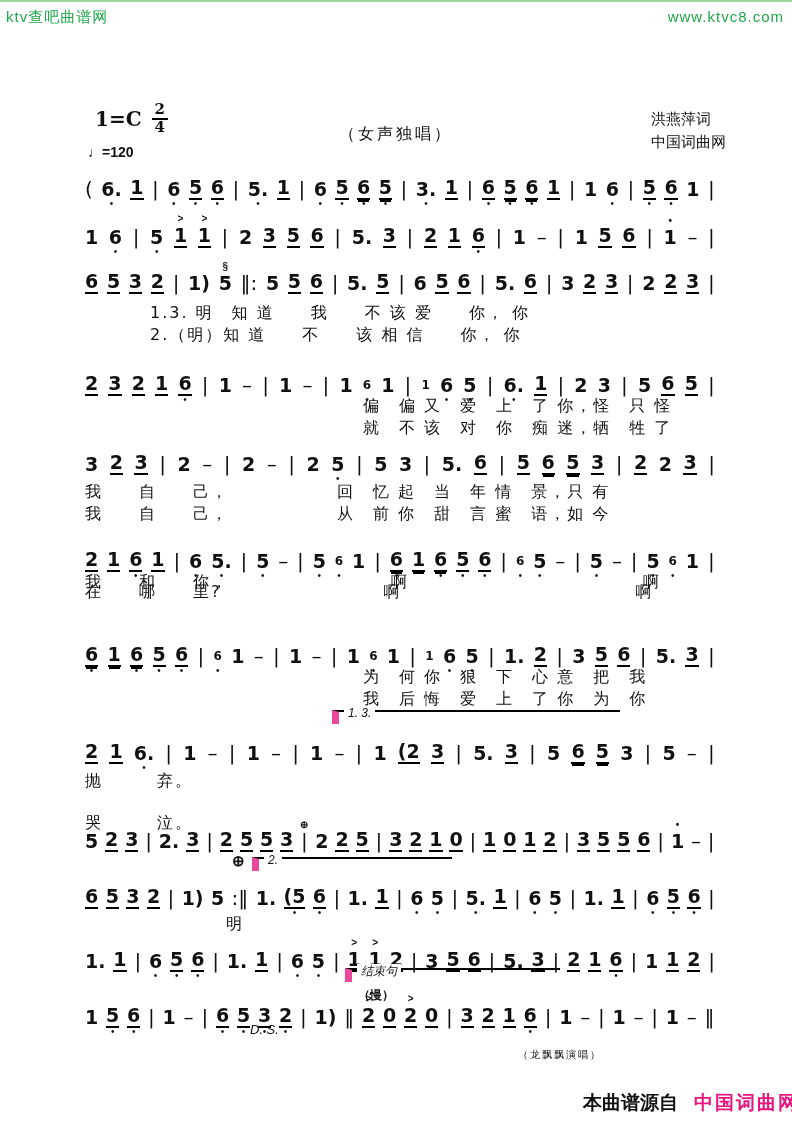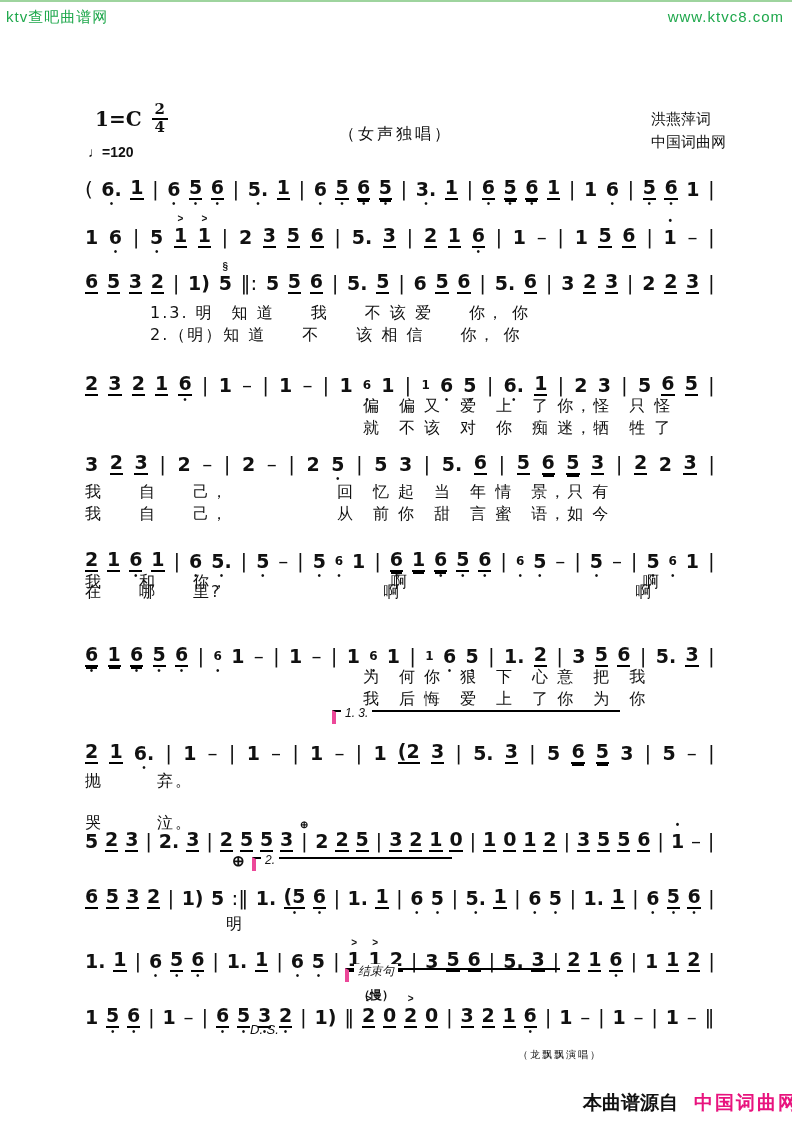--- a/index.html
+++ b/index.html
@@ -21,21 +21,21 @@
   .sys{position:absolute;left:85px;width:630px;display:flex;justify-content:space-between;align-items:flex-end}
   .tk{display:inline-flex;flex-direction:column;align-items:center}
   .tk .ab{height:12px;font-size:10px;line-height:12px;font-weight:bold}
   .tk .bs{font-size:19px;font-weight:bold;line-height:21px;font-family:"DejaVu Sans",sans-serif;white-space:nowrap}
   .tk .bl{height:10px;font-size:10px;line-height:7px}
   .tk.u1 .bs{border-bottom:2px solid #000}
   .tk.u2 .bs{border-bottom:2px solid #000;box-shadow:0 3px 0 -1px #000}
   .tk.bar .bs{font-weight:normal;font-size:20px}
   .tk.grace .bs{font-size:12px;line-height:21px;padding-top:9px}
   .lyric{position:absolute;font-size:16px;white-space:pre;letter-spacing:2px;font-family:"DejaVu Sans",sans-serif}
-  .volta{position:absolute;border-top:2px solid #000;border-left:4px solid #ec4899;height:14px}
+  .volta{position:absolute;border-top:2px solid #000;border-left:7px solid #ec4899;height:14px}
   .volta span{position:relative;top:-9px;left:5px;font-style:italic;font-size:12px;background:#fff;padding:0 4px}
   .coda-mark{position:absolute;font-size:15px;font-weight:bold}
   .annot{position:absolute;font-size:13px;font-weight:bold}
   .annot.it{font-style:italic;font-weight:normal}
   .performer{position:absolute;top:1046px;left:518px;font-size:10px;letter-spacing:2px}
   .source{position:absolute;top:1088px;left:583px;font-size:19px;font-weight:bold;font-family:"DejaVu Sans",sans-serif;white-space:nowrap}
   .source .red{margin-left:16px;letter-spacing:2px}
 </style>
 </head>
 <body>

